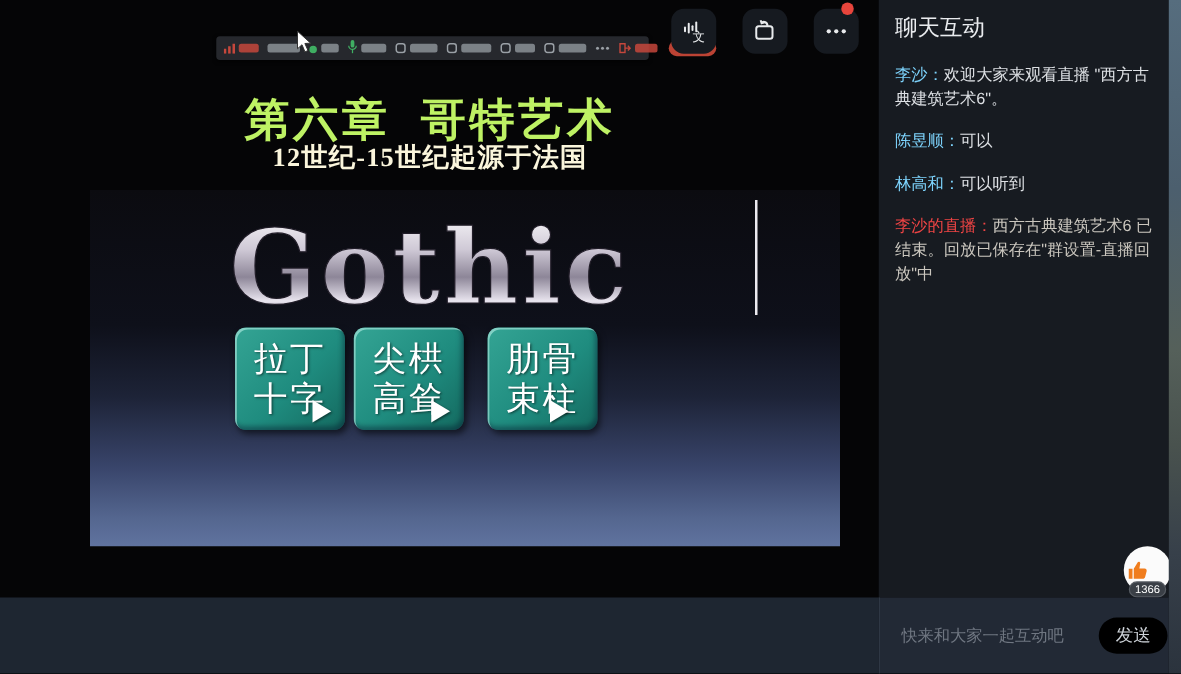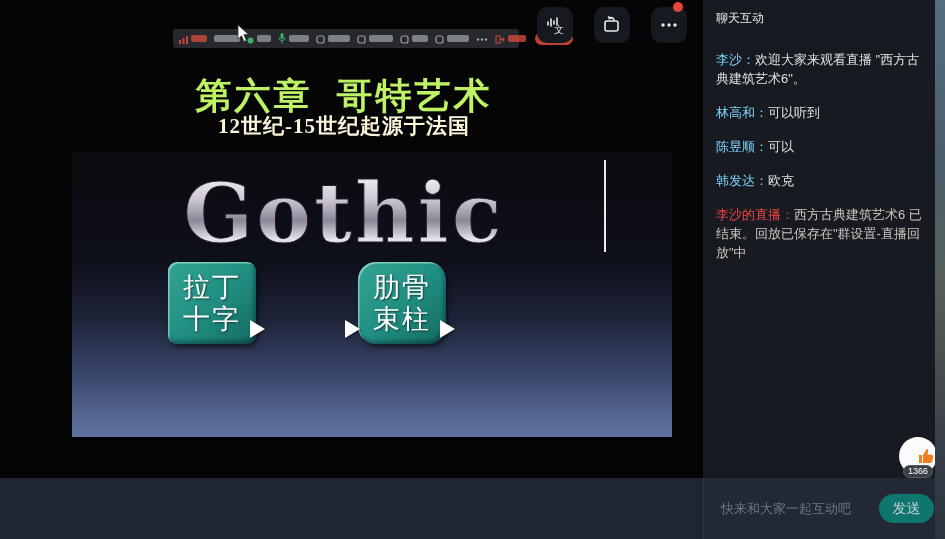--- a/index.html
+++ b/index.html
@@ -41,50 +41,50 @@
     background:linear-gradient(180deg,#0b0b10 0%,#0e101a 38%,#1d2337 58%,#39456b 78%,#54668f 92%,#60739f 100%);}
   .gothic-svg{position:absolute;left:0;top:6px;}
   .vline{position:absolute;left:532px;top:8px;width:2px;height:92px;background:#eceaf0;}
 
   .flow-row{position:absolute;left:96px;top:110px;width:380px;height:84px;}
   .flow-box{position:absolute;top:0;width:88px;height:82px;border-radius:9px;
     background:linear-gradient(135deg,#34a494 0%,#1f8c7f 55%,#14695f 100%);
     box-shadow:inset 1.5px 1.5px 0 rgba(210,255,248,.5), inset -2px -3px 4px rgba(0,0,30,.35), 2px 3px 5px rgba(0,0,0,.55);
     display:flex;flex-direction:column;align-items:center;justify-content:center;
     font-family:"Liberation Serif",serif;font-size:27px;line-height:1.2;color:#fff;
-    text-shadow:1px 1px 2px rgba(0,0,0,.55);letter-spacing:2px;}
+    text-shadow:1px 1px 2px rgba(0,0,0,.55);letter-spacing:2px;margin-left:20px;}
   .flow-arrow{position:absolute;top:58px;width:0;height:0;z-index:5;
     border-left:15px solid #fff;border-top:9px solid transparent;border-bottom:9px solid transparent;
     filter:drop-shadow(1px 1px 1px rgba(0,0,0,.5));}
 
   
   .sidebar{position:absolute;left:703px;top:0;width:232px;height:478px;background:#171b21;}
-  .chat-header{position:absolute;left:13px;top:10px;font-size:12px;color:#e9ebee;}
+  .chat-header{position:absolute;left:13px;top:10px;font-size:18px;color:#e9ebee;}
   .chat-list{position:absolute;left:13px;top:50px;width:209px;}
   .msg{margin-bottom:15px;font-size:13px;line-height:19px;word-break:break-all;}
   .msg .u{color:#7dd3fc;}
   .msg .t{color:#dde0e4;}
   .msg.system .u{color:#ef4444;}
   .msg.system .t{color:#cac6be;}
 
   .like-btn{position:absolute;left:196px;top:437px;width:38px;height:38px;border-radius:50%;
-    background:#fbfbfb;display:flex;align-items:center;justify-content:flex-end;cursor:pointer;}
+    background:#fbfbfb;display:flex;align-items:center;justify-content:flex-start;cursor:pointer;}
   .like-badge{position:absolute;left:50%;bottom:-3px;transform:translateX(-50%);
     min-width:30px;height:13px;border-radius:7px;background:#3a3f46;border:1px solid #565b62;
     color:#fff;font-size:9px;line-height:11px;text-align:center;padding:0 3px;}
 
   
   .footer{position:absolute;left:0;top:478px;width:703px;height:61px;background:#1e2631;}
 
   .input-bar{position:absolute;left:703px;top:478px;width:232px;height:61px;background:#222935;
     border-left:1px solid #2e3744;}
   .chat-input{position:absolute;left:15px;top:14px;width:150px;height:32px;background:transparent;border:none;
     outline:none;color:#0ea5e9;font-size:13px;font-family:"Liberation Sans",sans-serif;}
   .chat-input::placeholder{color:#6f7681;}
-  .send-btn{position:absolute;left:175px;top:16px;width:55px;height:29px;border-radius:15px;background:#0f766e;
+  .send-btn{position:absolute;left:175px;top:16px;width:55px;height:29px;border-radius:15px;background:#000000;
     color:#ced3d9;font-size:14px;display:flex;align-items:center;justify-content:center;cursor:pointer;}
 
   
   .edge-strip{position:absolute;left:935px;top:0;width:10px;height:539px;
     background:linear-gradient(180deg,#566d7e 0%,#4c5f6e 28%,#55605a 52%,#49524e 66%,#37404a 82%,#2b333d 100%);}
 </style>
 </head>
 <body>
 
 <div class="screen">
@@ -109,22 +109,26 @@
           <text x="272" y="84" text-anchor="middle" font-family="'DejaVu Serif',serif" font-size="82" font-weight="bold" letter-spacing="3" fill="url(#silver)" stroke="#211d28" stroke-width="1">Gothic</text>
         </svg>
         <div class="vline"></div>
 
         <div class="flow-row" id="flow-row">
             <div class="flow-box" style="left: 0px;">
               <span>拉丁</span>
               <span>十字</span>
             </div>
             <div class="flow-arrow" style="left: 82px;"></div>
+            <div class="flow-box" style="left: 95px;">
+              <span>尖栱</span>
+              <span>高耸</span>
+            </div>
             <div class="flow-arrow" style="left: 177px;"></div>
-            <div class="flow-box" style="left: 190px; border-radius: 18px;">
+            <div class="flow-box" style="left: 202px;">
               <span>肋骨</span>
               <span>束柱</span>
             </div>
             <div class="flow-arrow" style="left: 272px;"></div>
           </div>
       </div>
     </div>
 
     <div class="share-toolbar" id="share-toolbar">
         <span class="tb-item">
@@ -223,23 +227,22 @@
           <circle cx="17" cy="11" r="1.7" fill="#e8eaec"></circle>
       </svg>
     </div>
     <div class="red-dot"></div>
   </div>
 
   <div class="sidebar">
     <div class="chat-header">聊天互动</div>
     <div class="chat-list" id="chat-list">
         <div class="msg"><span class="u">李沙：</span><span class="t">欢迎大家来观看直播 "西方古典建筑艺术6"。</span></div>
+        <div class="msg"><span class="u">陈昱顺：</span><span class="t">可以</span></div>
         <div class="msg"><span class="u">林高和：</span><span class="t">可以听到</span></div>
-        <div class="msg"><span class="u">陈昱顺：</span><span class="t">可以</span></div>
-        <div class="msg"><span class="u">韩发达：</span><span class="t">欧克</span></div>
         <div class="msg system"><span class="u">李沙的直播：</span><span class="t">西方古典建筑艺术6 已结束。回放已保存在"群设置-直播回放"中</span></div>
       </div>
 
     <div class="like-btn">
       <svg width="22" height="22" viewBox="0 0 22 22">
         <path d="M4 18 v-8 h3 v8 z M8 18 h7.2 c.9 0 1.7-.6 1.9-1.5 l1.2-4.6 c.3-1.1-.5-2.1-1.6-2.1 h-4.2 l.7-4.2 c.15-1.1-1.4-1.8-2-0.8 L8 10 z" fill="#f07d1e"></path>
       </svg>
       <div class="like-badge">1366</div>
     </div>
   </div>

